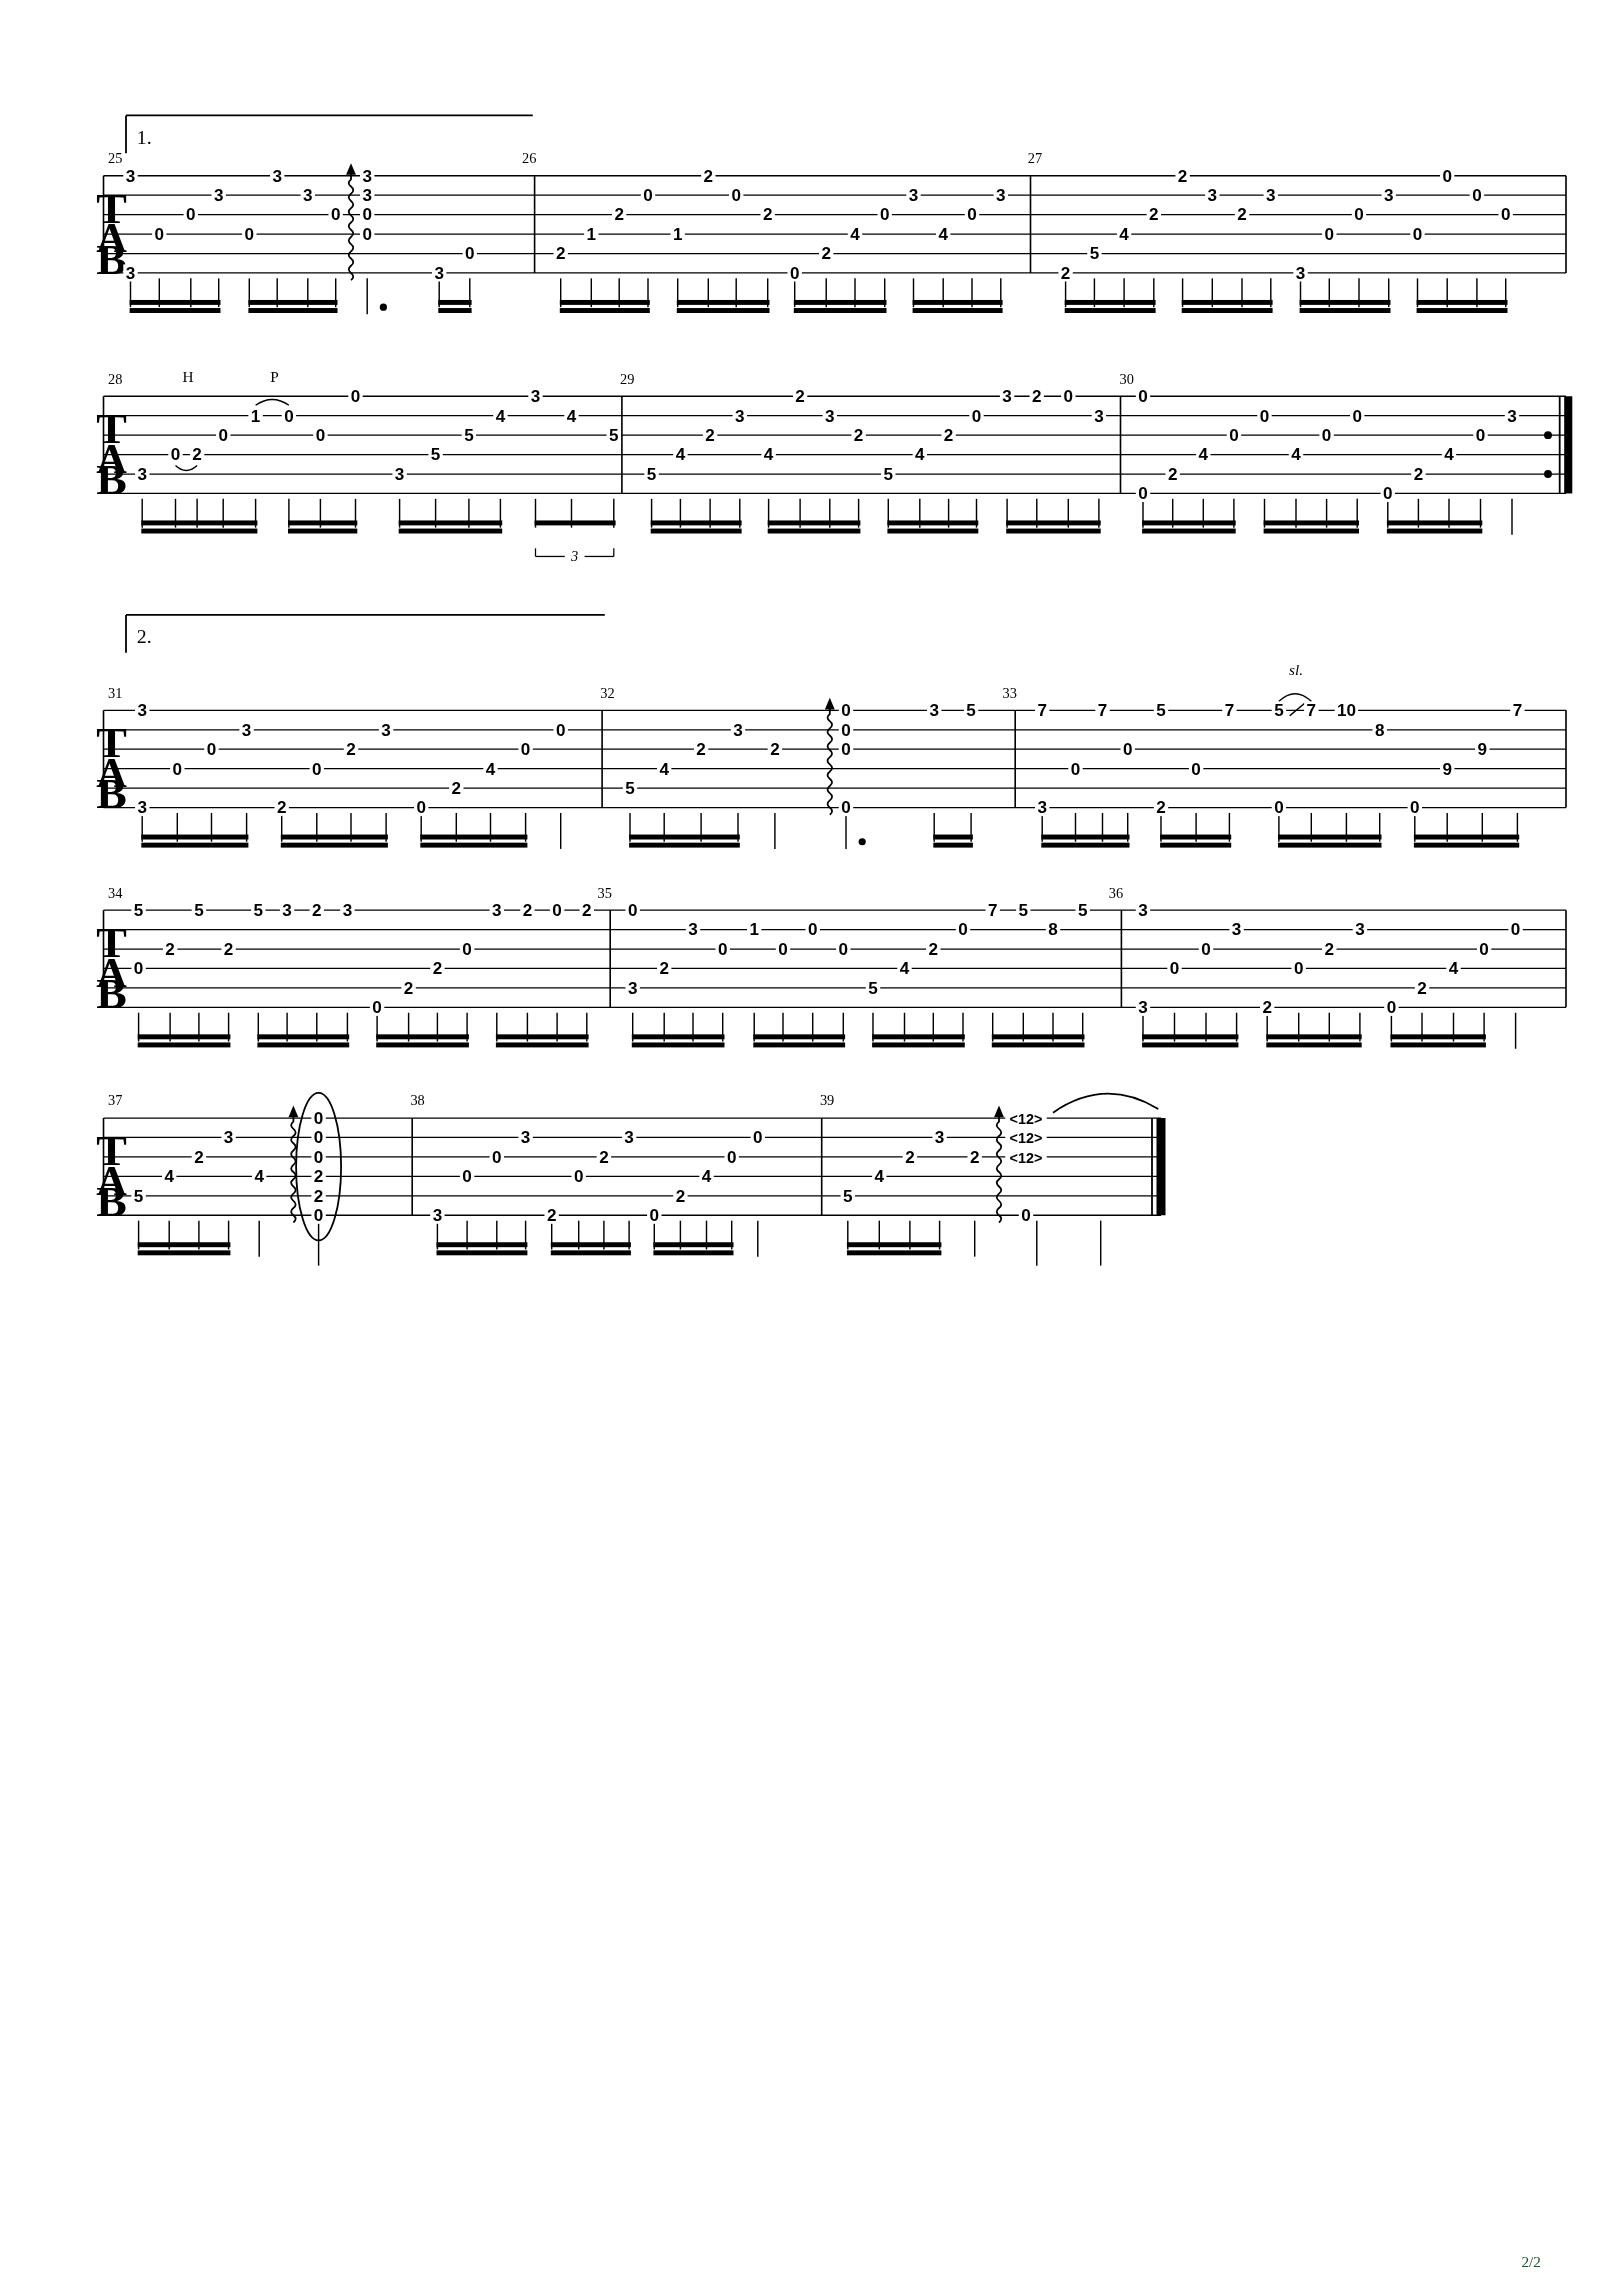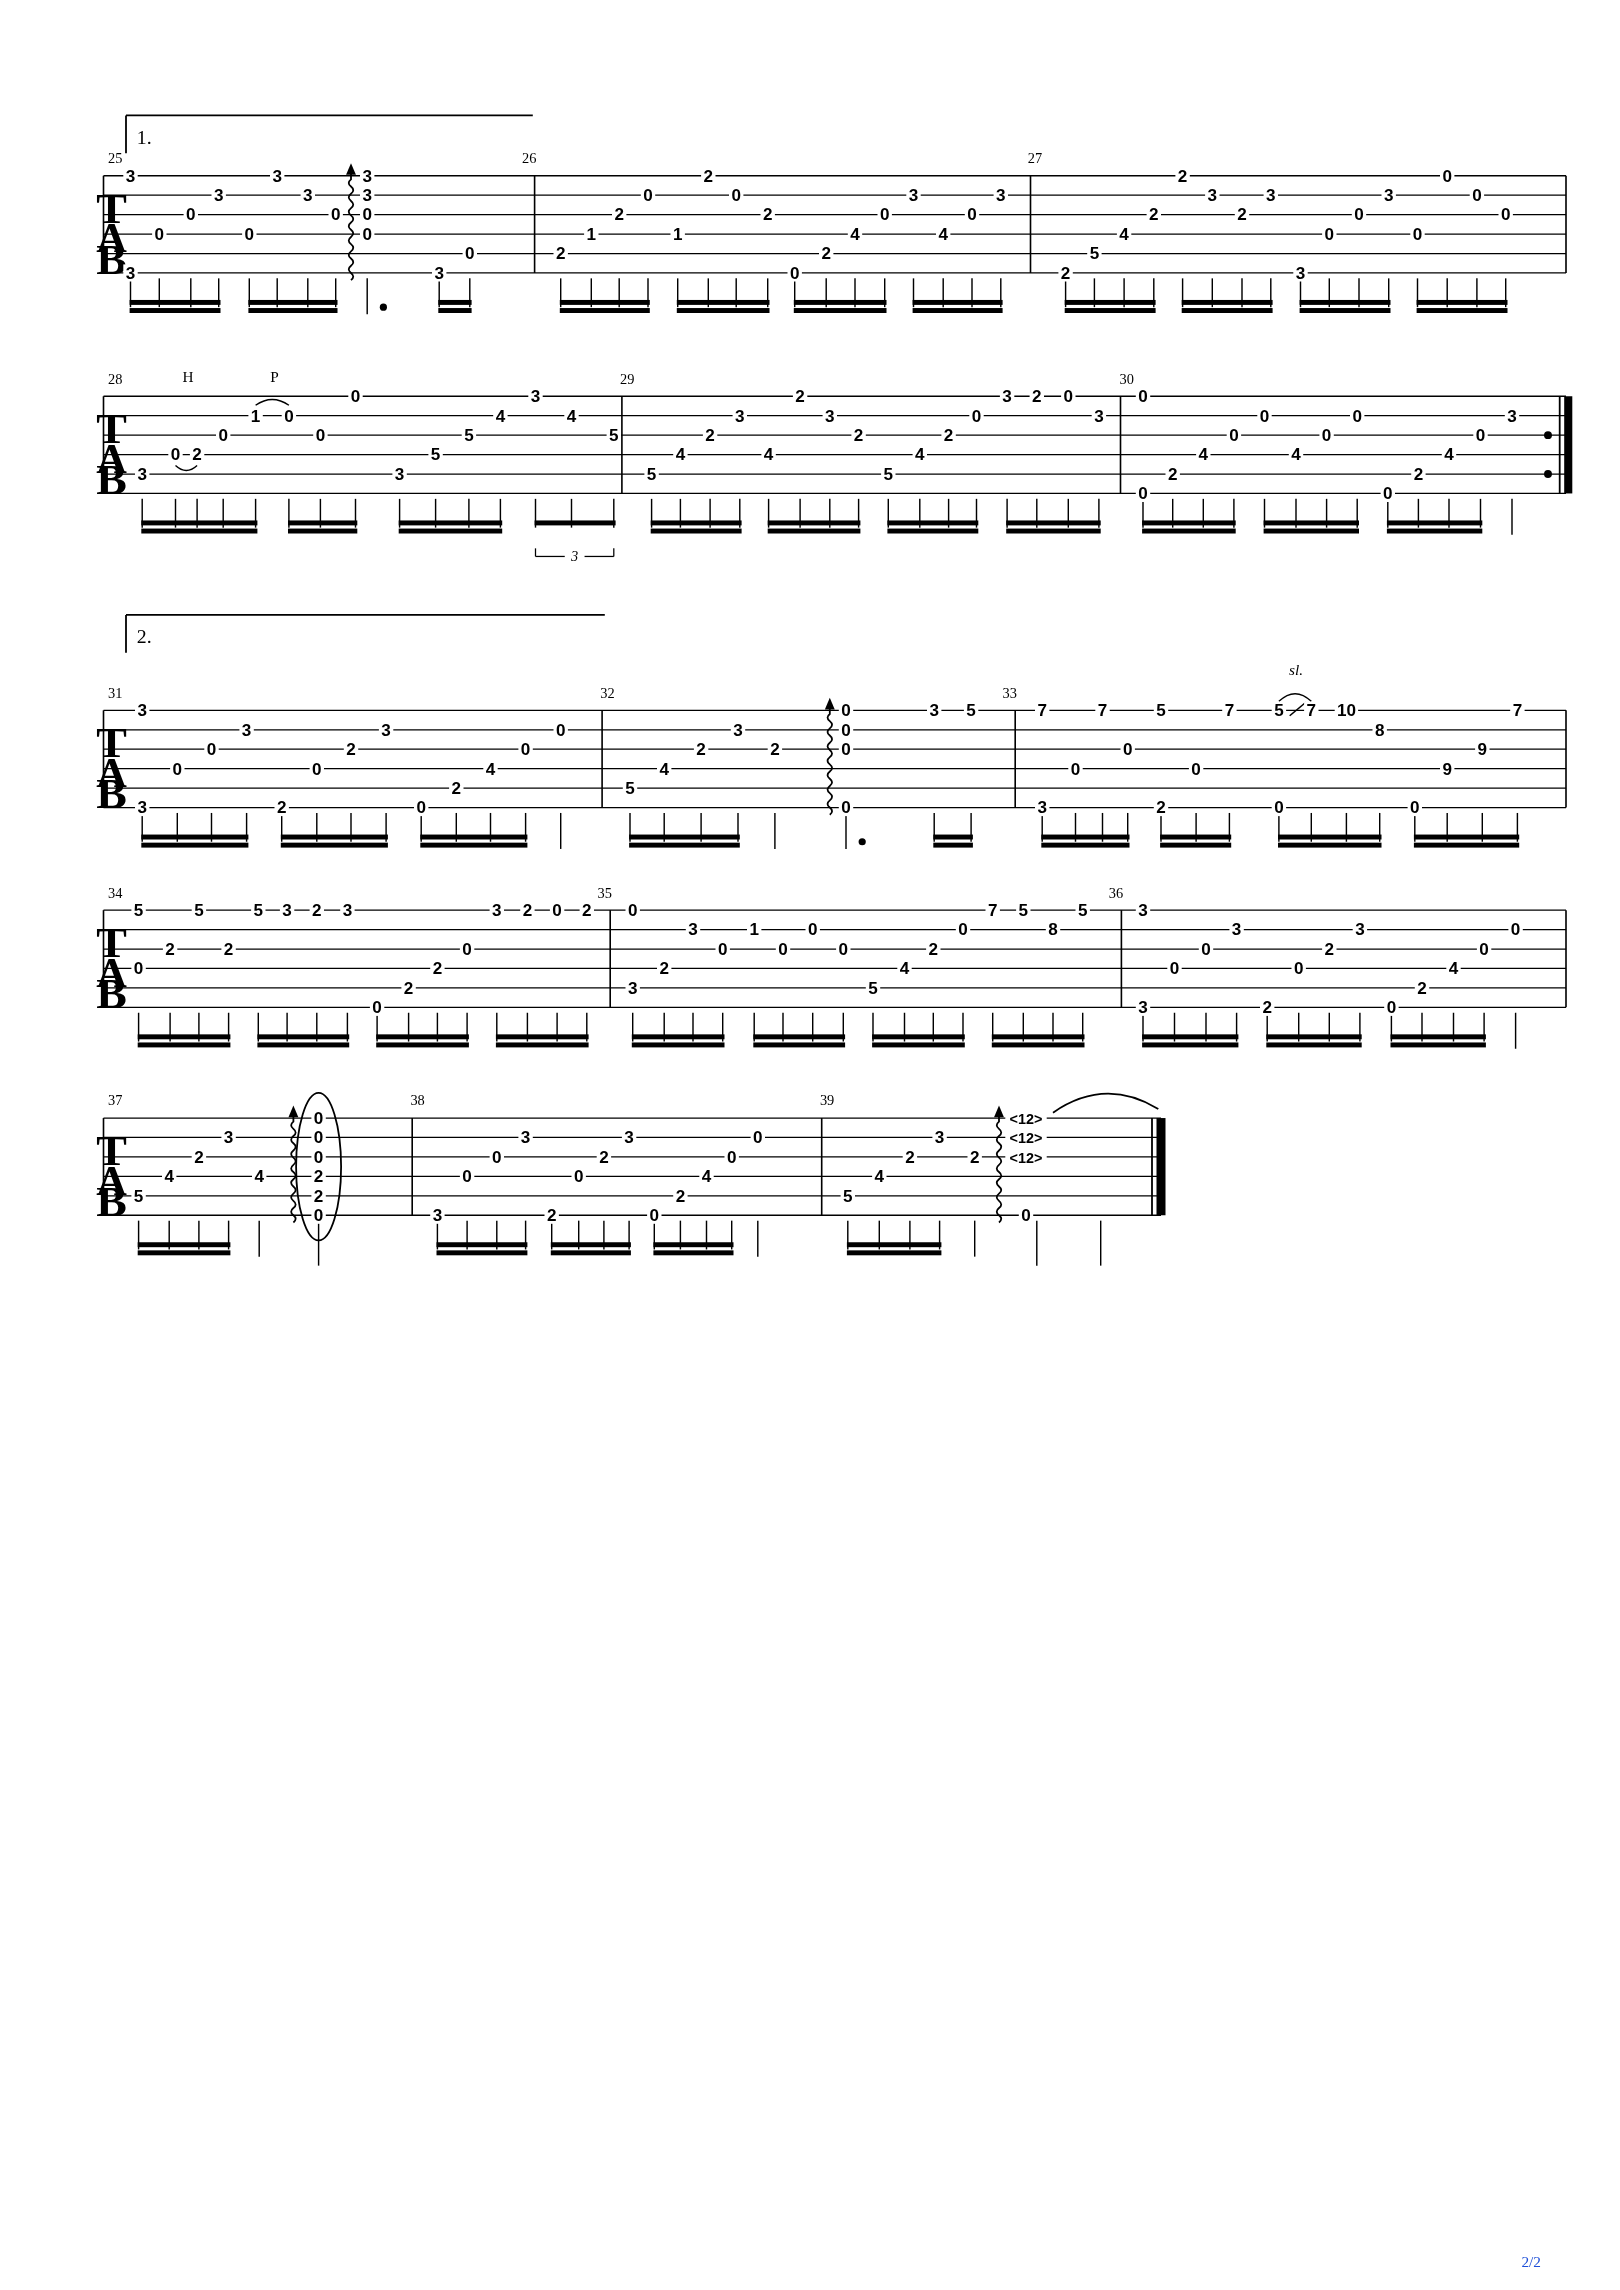--- a/index.html
+++ b/index.html
@@ -1,19 +1,19 @@
 <!DOCTYPE html>
 <html style="font-size:14.4px"><head>
 <meta charset="utf-8">
 <style>
   html,body{margin:0;padding:0;background:#888;}
   #page{position:relative;width:1620px;height:2291px;background:#ffffff;margin:0 auto;
         font-family:"Liberation Serif", serif;}
   svg{position:absolute;left:0;top:0;}
-  #page-number{position:absolute;right:79px;bottom:20px;font-size:15.3px;color:#1d4ed8;
+  #page-number{position:absolute;right:79px;bottom:20px;font-size:15.3px;color:#14532d;
                font-family:"Liberation Serif", serif;}
   text{font-family:"Liberation Sans", sans-serif;}
   .serif{font-family:"Liberation Serif", serif;}
 </style>
 </head>
 <body>
 
 <div id="page">
   <svg id="score" width="1620" height="2291" viewBox="0 0 1800 2545">
       <line x1="115" y1="195" x2="1740" y2="195" stroke="#000000" stroke-width="1.4"></line>

